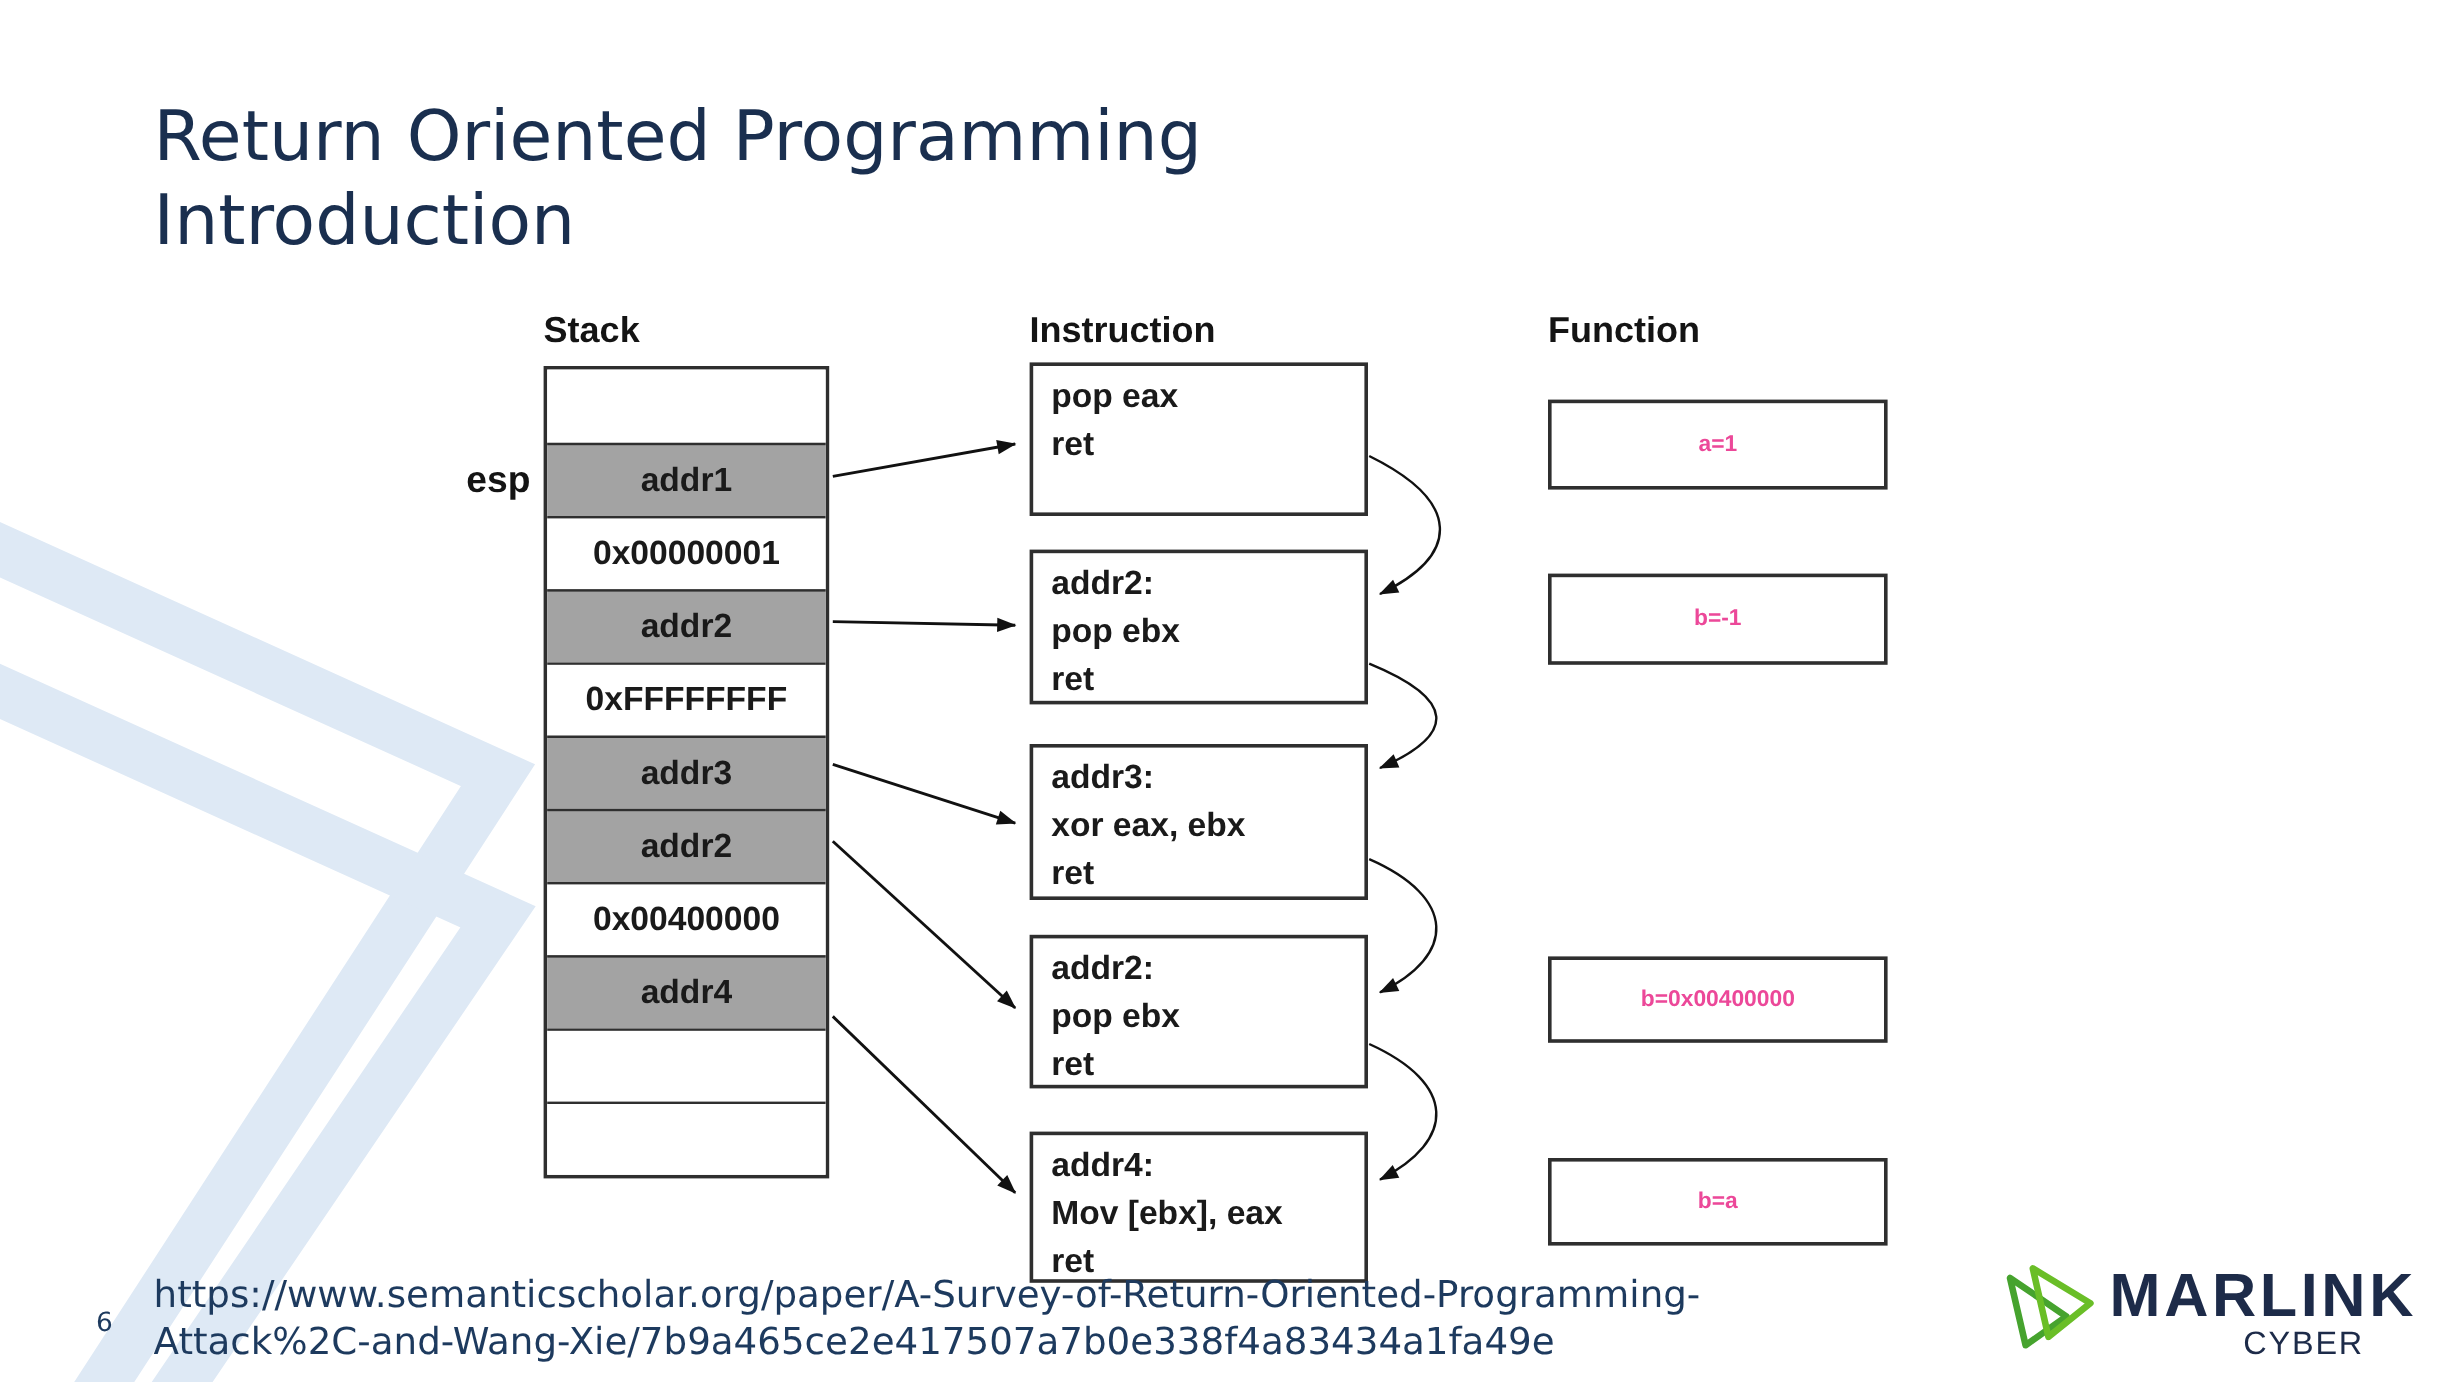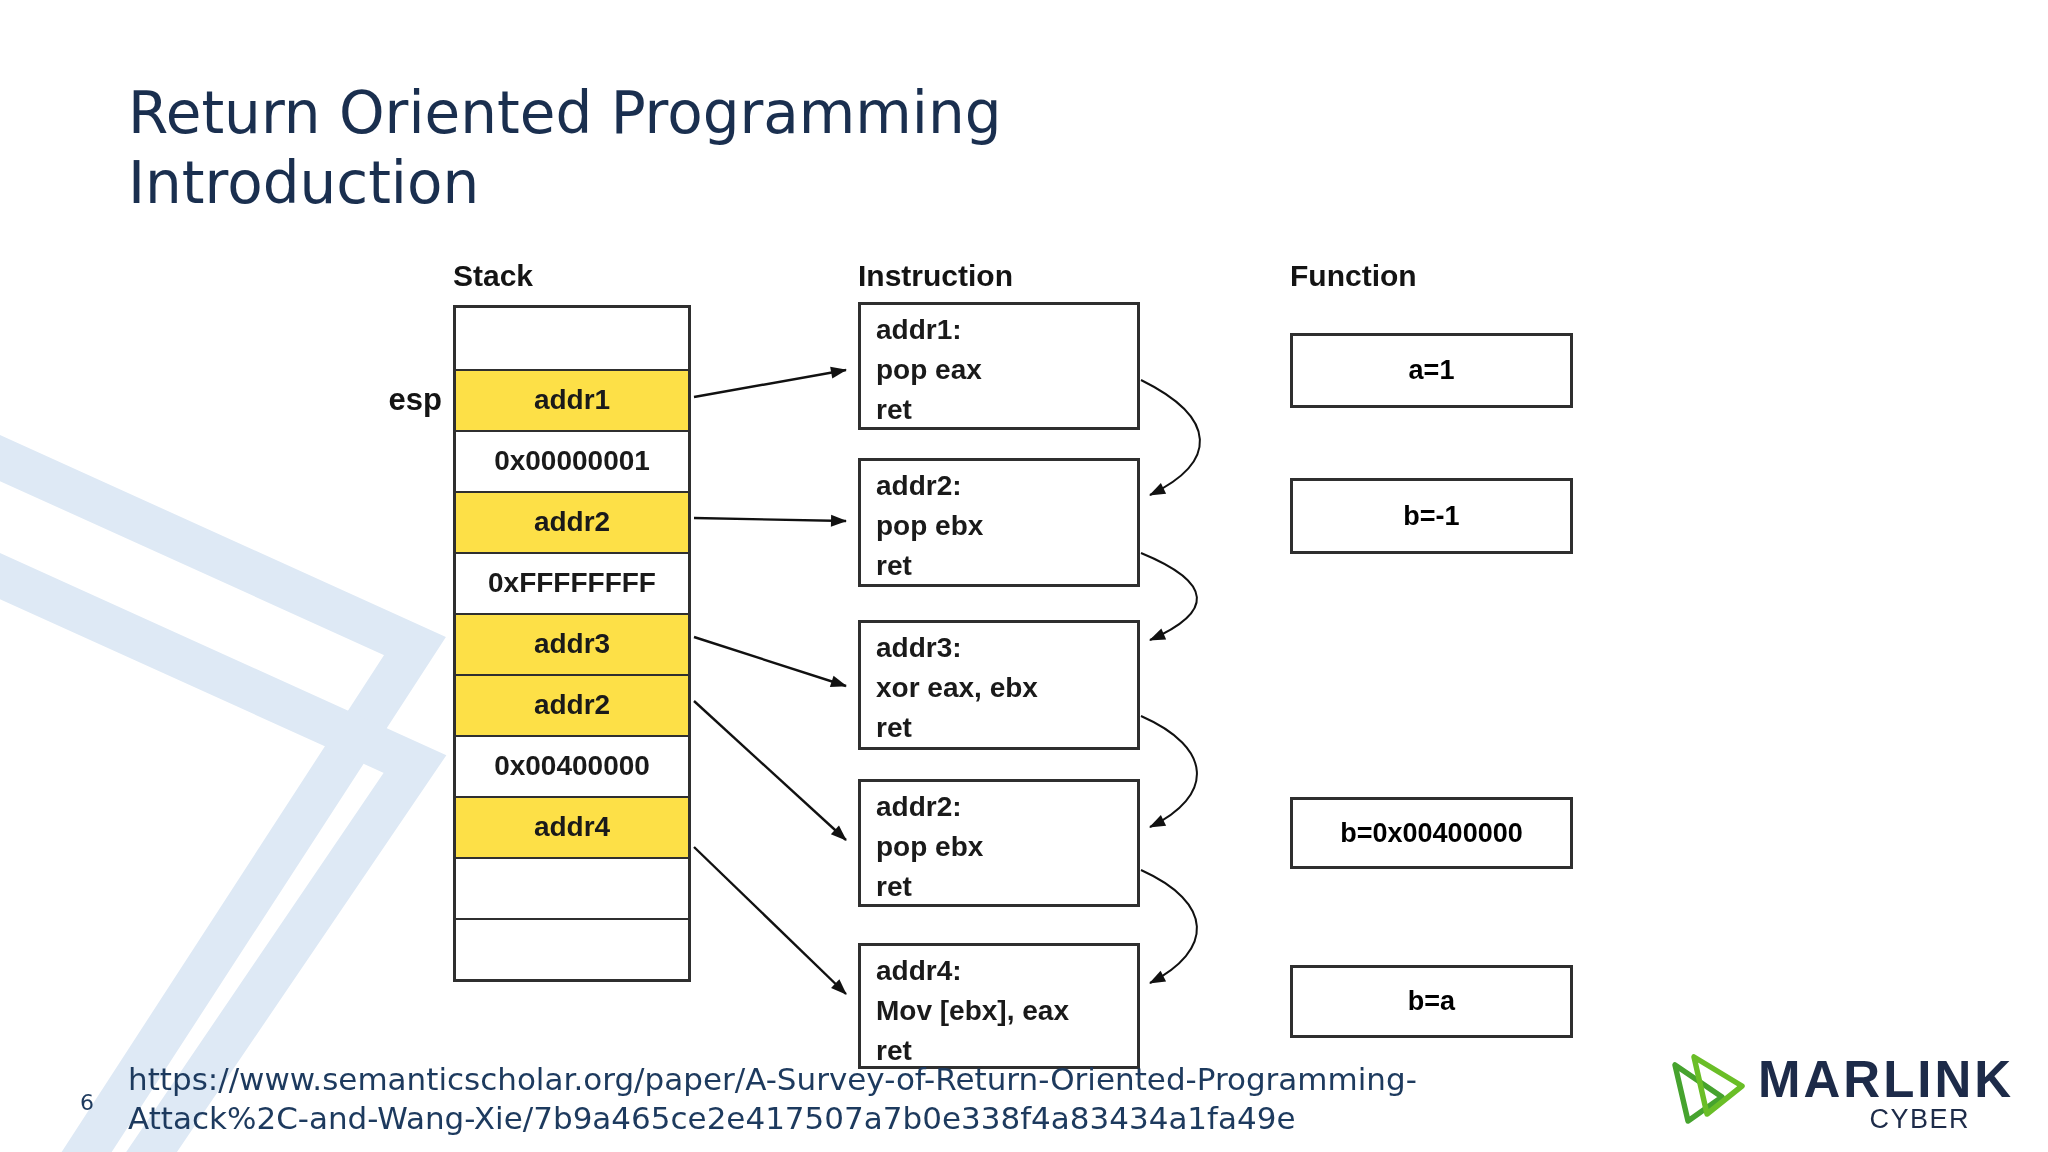--- a/index.html
+++ b/index.html
@@ -32,37 +32,37 @@
   #stack{
     position:absolute;left:453px;top:305px;width:238px;z-index:2;
     border:3px solid #2f2f2f;box-sizing:border-box;background:#ffffff;
   }
   .scell{
     height:61px;box-sizing:border-box;border-top:2.5px solid #2f2f2f;
     text-align:center;line-height:57px;font-size:28px;font-weight:bold;color:#1a1a1a;
     background:#ffffff;
   }
   .scell:first-child{border-top:none;}
-  .scell.gray{background:#fde047;}
+  .scell.gray{background:#a3a3a3;}
   
   .ibox{
     position:absolute;left:858px;width:282px;z-index:2;box-sizing:border-box;
     border:3px solid #2f2f2f;background:#ffffff;
     padding:5px 0 0 15px;font-size:28px;font-weight:bold;color:#1a1a1a;line-height:40px;
   }
   #ibox1{top:302px;height:128px;}
   #ibox2{top:458px;height:129px;}
   #ibox3{top:620px;height:130px;}
   #ibox4{top:779px;height:128px;}
   #ibox5{top:943px;height:126px;}
   
   .fbox{
     position:absolute;left:1290px;width:283px;z-index:2;box-sizing:border-box;
     border:3px solid #2f2f2f;background:#ffffff;display:flex;align-items:center;justify-content:center;
-    font-size:27px;font-weight:bold;color:#000000;
+    font-size:19px;font-weight:bold;color:#ec4899;
   }
   #fbox1{top:333px;height:75px;}
   #fbox2{top:478px;height:76px;}
   #fbox3{top:645px;height:74px;}
   #fbox4{top:797px;height:72px;}
   #fbox5{top:965px;height:73px;}
   
   #arrows{position:absolute;left:0;top:0;z-index:3;pointer-events:none;}
   
   #page-number{
@@ -114,21 +114,20 @@
     <div class="scell">0xFFFFFFFF</div>
     <div class="scell gray">addr3</div>
     <div class="scell gray">addr2</div>
     <div class="scell">0x00400000</div>
     <div class="scell gray">addr4</div>
     <div class="scell"></div>
     <div class="scell"></div>
   </div>
 
   <div class="ibox" id="ibox1">
-    <div>addr1:</div>
     <div>pop eax</div>
     <div>ret</div>
   </div>
   <div class="ibox" id="ibox2">
     <div>addr2:</div>
     <div>pop ebx</div>
     <div>ret</div>
   </div>
   <div class="ibox" id="ibox3">
     <div>addr3:</div>

